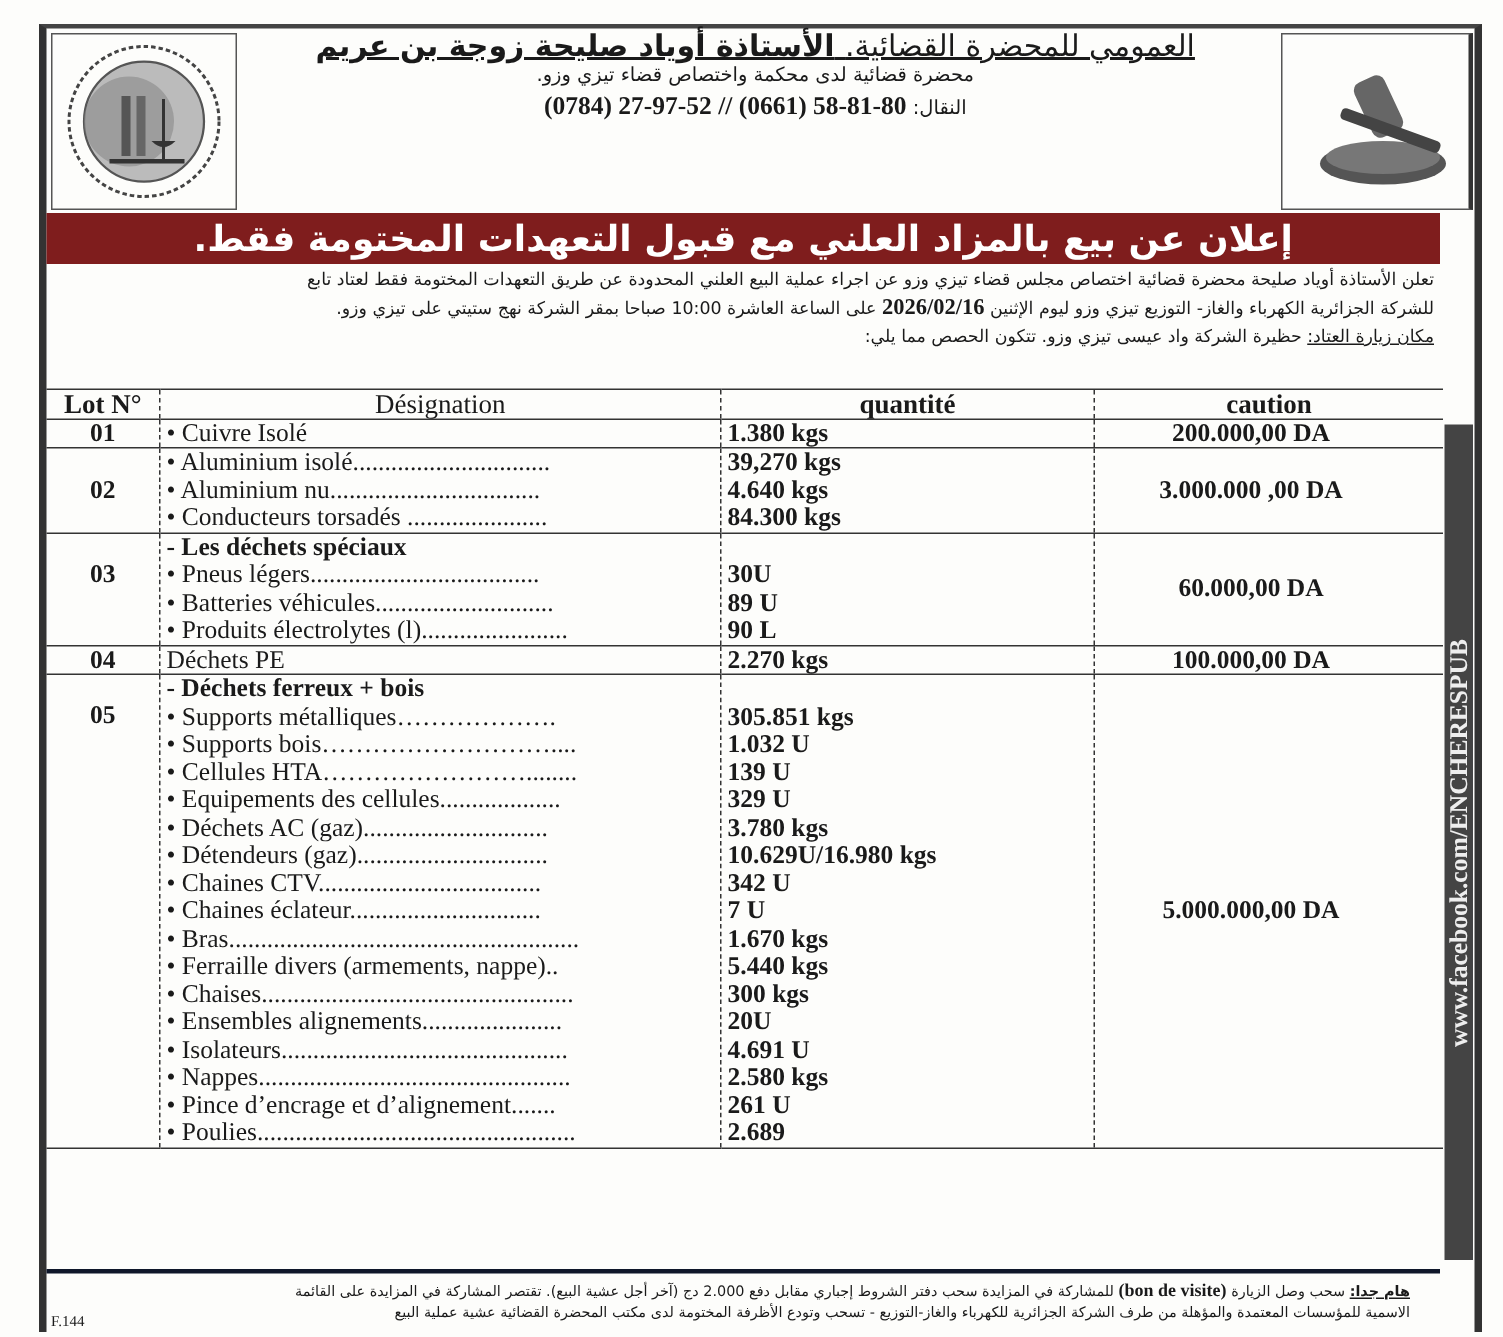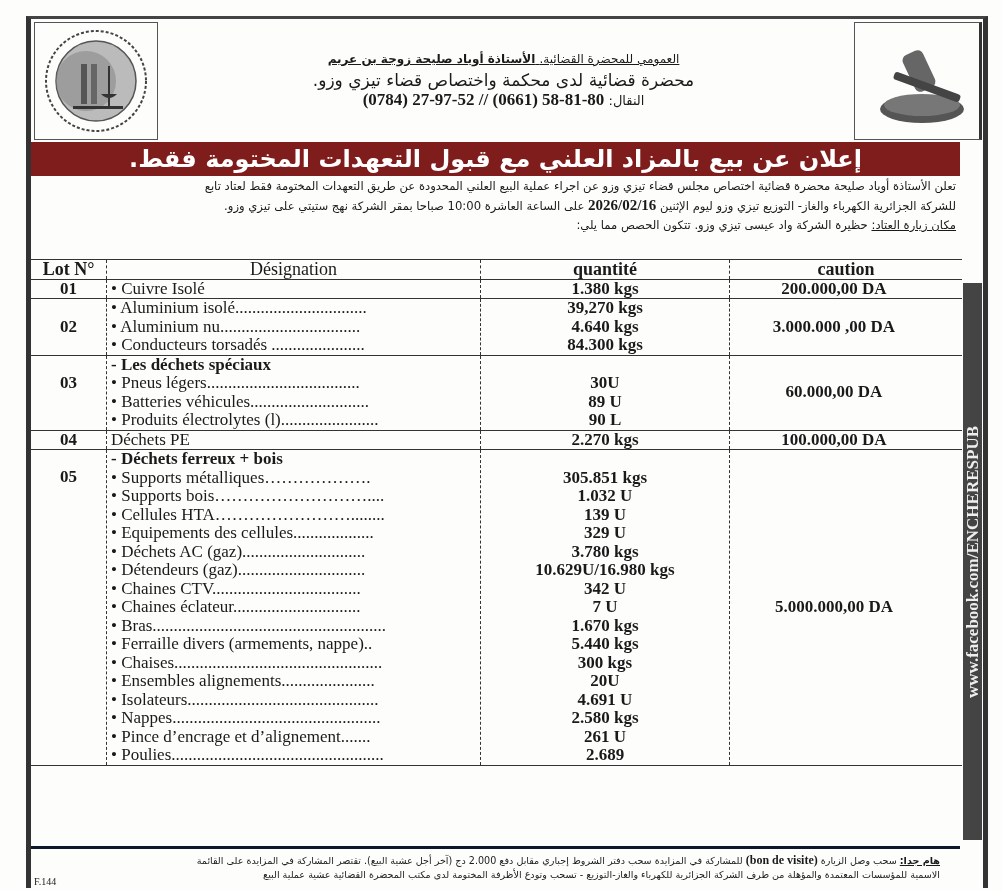--- a/index.html
+++ b/index.html
@@ -2,36 +2,36 @@
 <html><head>
 <meta charset="utf-8">
 <style>
   html, body { margin: 0; padding: 0; background: #fdfdfb; }
   body { width: 1002px; height: 891px; position: relative; overflow: hidden; font-family: "Liberation Serif", serif; color: #1a1a1a; }
   .frame { position: absolute; left: 26px; top: 16px; width: 962px; height: 872px; border-left: 5px solid #333; border-right: 5px solid #333; border-top: 3px solid #444; box-sizing: border-box; }
   .header { position: absolute; left: 31px; top: 19px; width: 925px; height: 122px; }
   .logo-left { position: absolute; left: 3px; top: 3px; width: 124px; height: 118px; border: 1px solid #555; box-sizing: border-box; display: flex; align-items: center; justify-content: center; }
   .logo-right { position: absolute; right: -26px; top: 3px; width: 128px; height: 118px; border: 1px solid #555; border-right: 3px solid #333; box-sizing: border-box; display: flex; align-items: center; justify-content: center; }
   .header-text { position: absolute; left: 130px; right: 110px; top: 0; text-align: center; direction: rtl; font-family: "DejaVu Sans", sans-serif; }
-  .header-text .l1 { font-size: 12px; font-weight: bold; line-height: 22px; text-decoration: underline; margin-top: 29px; }
+  .header-text .l1 { font-size: 20px; font-weight: bold; line-height: 22px; text-decoration: underline; }
   .header-text .l1 .plain { font-weight: normal; }
-  .header-text .l2, .header-text .l3 { font-size: 17px; line-height: 20px; }
+  .header-text .l2, .header-text .l3 { font-size: 13px; line-height: 20px; }
   .header-text .l4, .header-text .l5 { font-size: 13px; line-height: 20px; }
   .header-text .num { font-family: "Liberation Serif", serif; font-weight: bold; font-size: 17px; }
   .banner { position: absolute; left: 31px; top: 142px; width: 929px; height: 34px; background: #7f1d1d; color: #fff; text-align: center; font-family: "DejaVu Sans", sans-serif; font-weight: bold; font-size: 24px; line-height: 34px; direction: rtl; }
   .intro { position: absolute; left: 31px; top: 177px; width: 929px; direction: rtl; font-family: "DejaVu Sans", sans-serif; font-size: 11.6px; line-height: 19px; text-align: right; padding: 0 4px; box-sizing: border-box; }
   .intro b { font-family: "Liberation Serif", serif; font-size: 15px; }
   .intro .u { text-decoration: underline; }
   table.lots { position: absolute; left: 31px; top: 259px; width: 931px; border-collapse: collapse; font-size: 17px; }
   table.lots th, table.lots td { padding: 0 4px; vertical-align: top; line-height: 18.5px; }
   table.lots th { font-weight: normal; text-align: center; border-bottom: 1.5px solid #333; border-top: 1px solid #333; font-size: 18px; }
   table.lots th.bold { font-weight: bold; }
   .c-lot { width: 67px; text-align: center; font-weight: bold; border-right: 1px dashed #333; }
   .c-des { width: 365px; border-right: 1px dashed #333; }
-  .c-qty { width: 240px; text-align: center; font-weight: bold; border-right: 1px dashed #333; }
+  .c-qty { width: 240px; font-weight: bold; border-right: 1px dashed #333; }
   .c-cau { text-align: center; font-weight: bold; vertical-align: middle !important; padding-right: 28px !important; }
   tr.group td { border-bottom: 1.5px solid #333; }
   .item { white-space: nowrap; overflow: hidden; }
   .item.bold { font-weight: bold; }
   .sidebar { position: absolute; left: 963px; top: 283px; width: 19px; height: 557px; background: #444; color: #eee; }
   .sidebar span { position: absolute; left: 50%; top: 50%; transform: translate(-50%,-50%) rotate(-90deg); white-space: nowrap; font-weight: bold; font-size: 17px; }
   .footer { position: absolute; left: 31px; top: 846px; width: 929px; height: 45px; border-top: 3px solid #0f172a; direction: rtl; font-family: "DejaVu Sans", sans-serif; font-size: 9.6px; line-height: 14px; padding: 4px 20px 0; box-sizing: border-box; text-align: right; }
   .footer .lead { font-weight: bold; text-decoration: underline; }
   .footer b { font-family: "Liberation Serif", serif; font-size: 12px; }
   .footer-code { position: absolute; left: 34px; top: 876px; font-size: 10px; }

